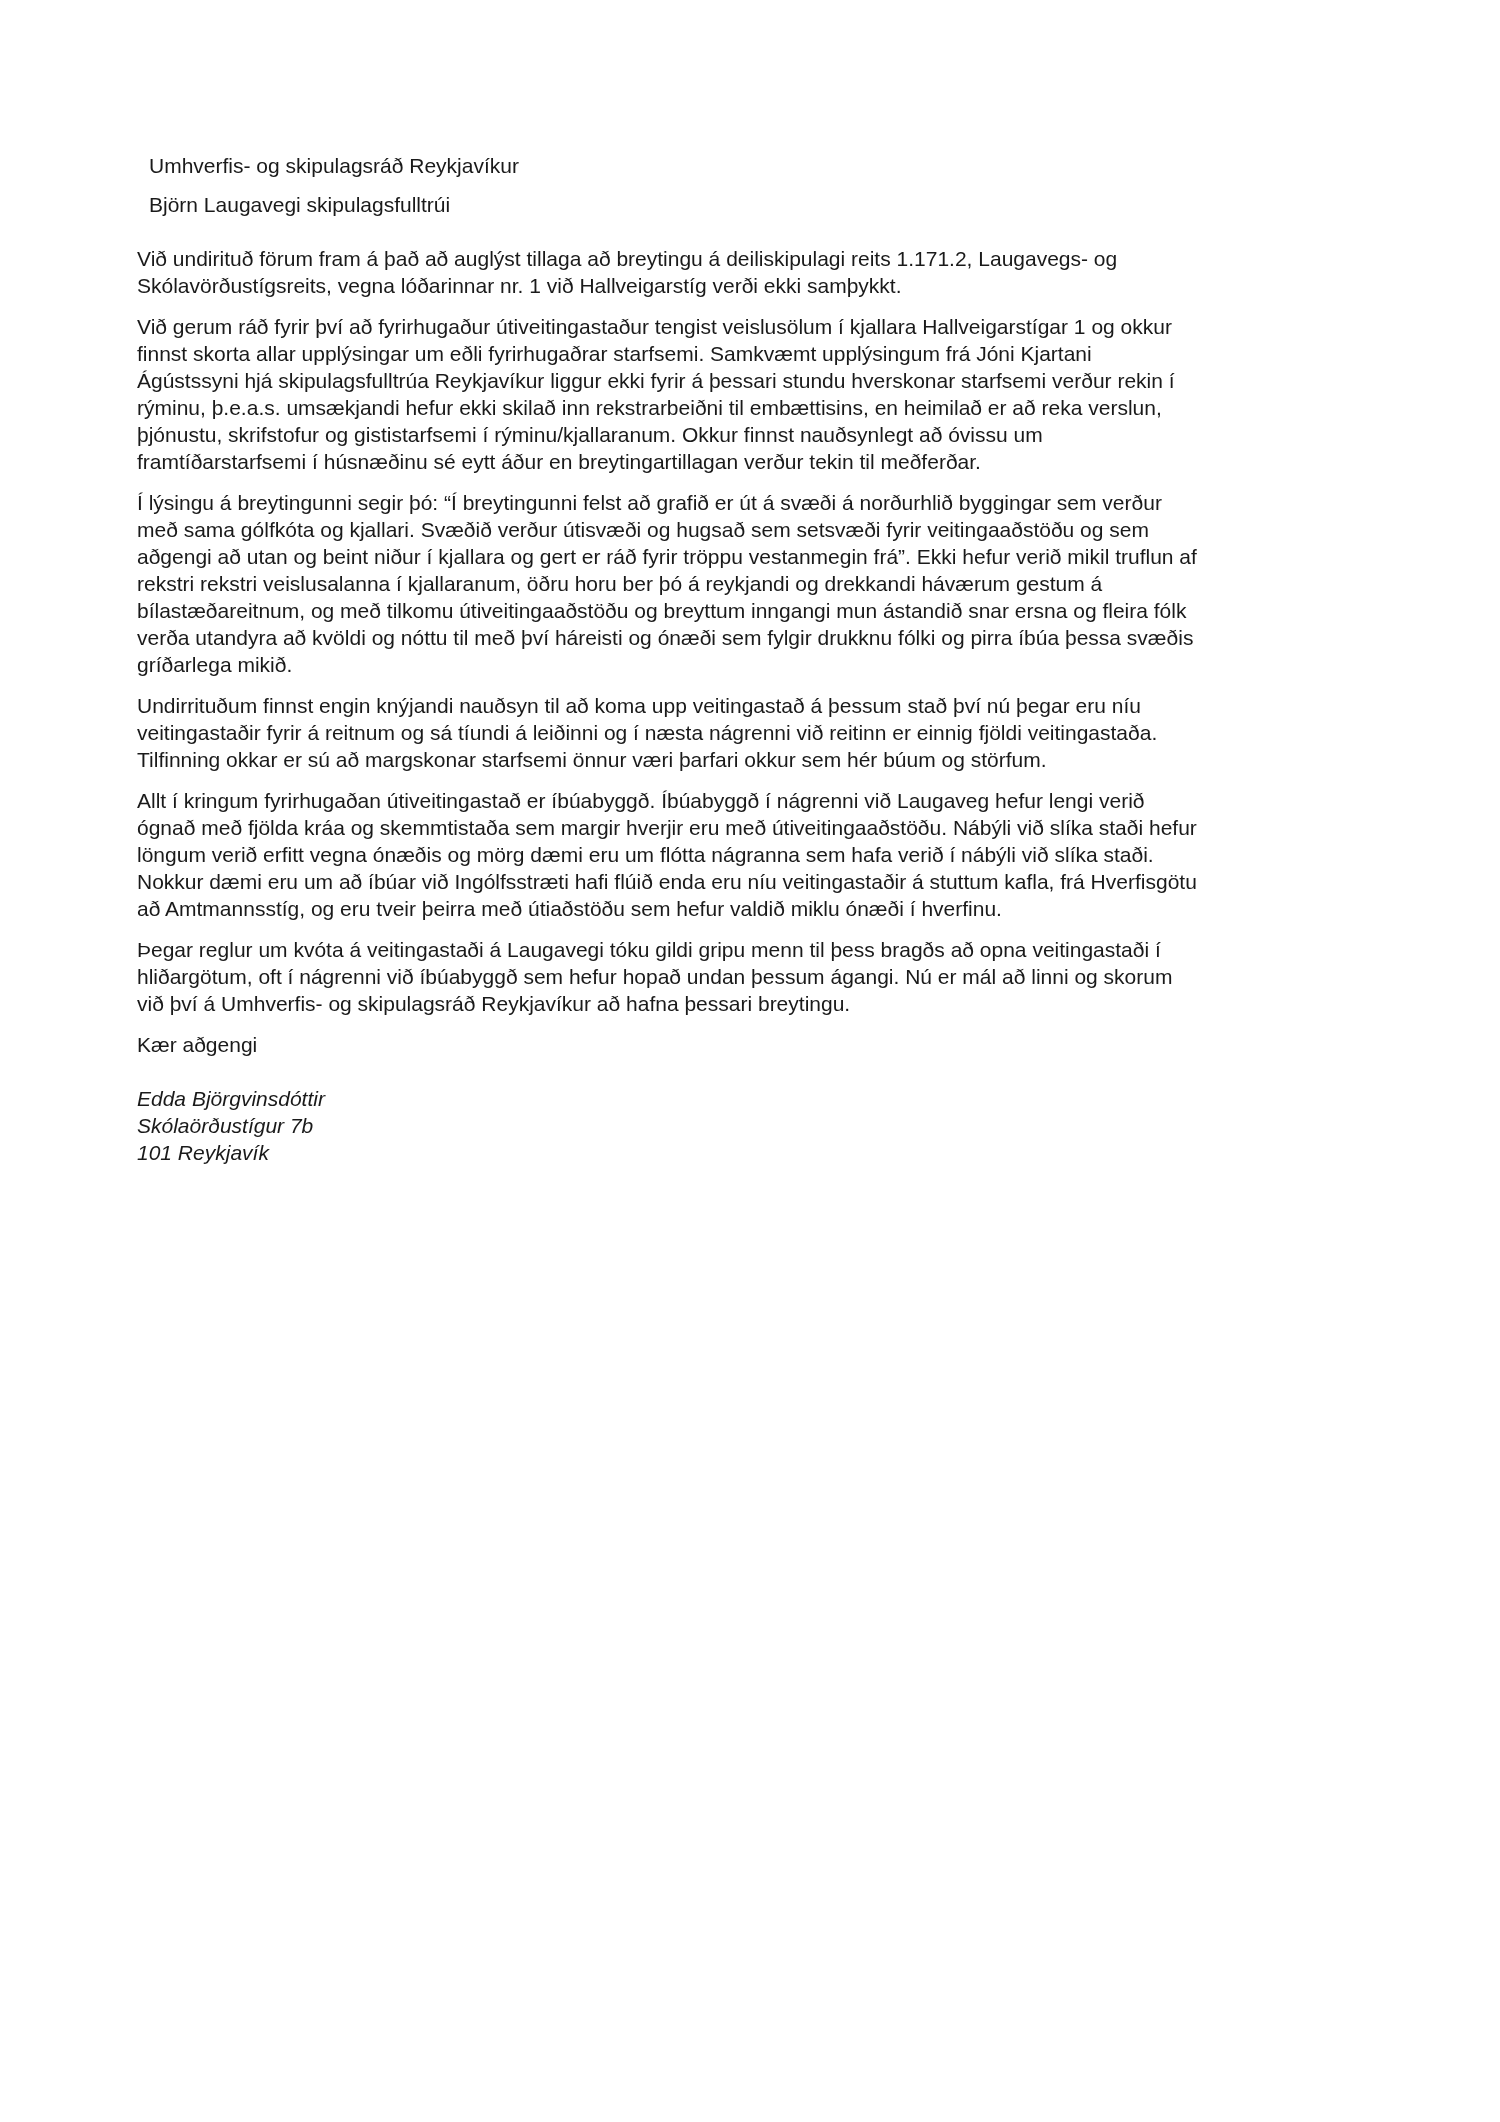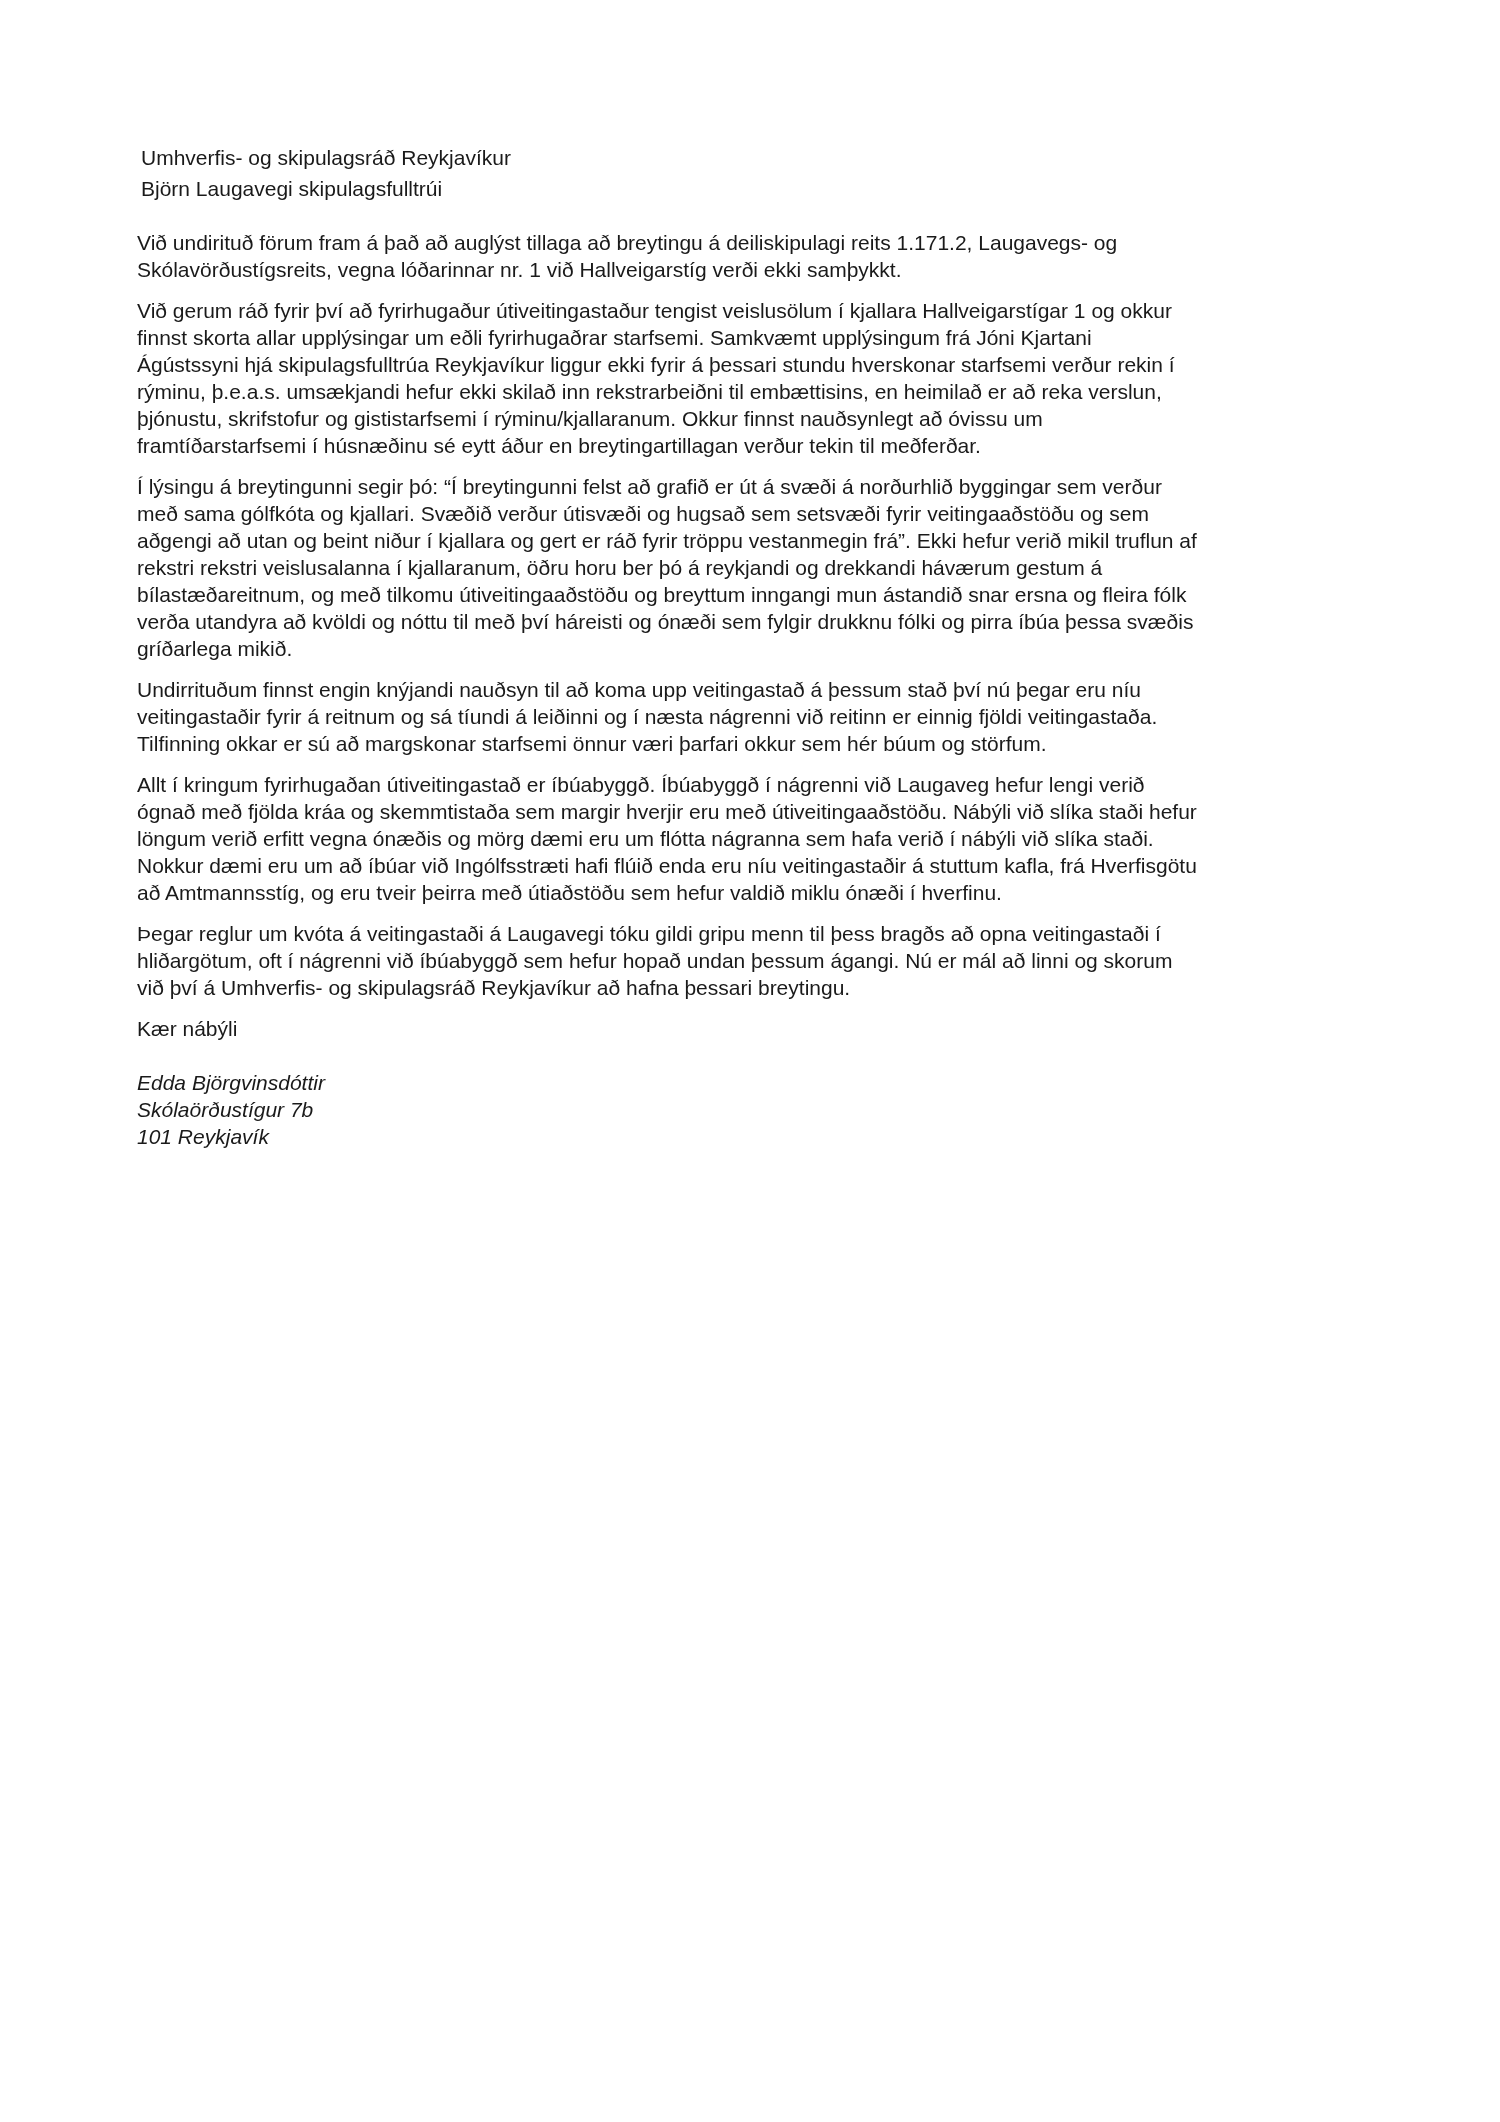--- a/index.html
+++ b/index.html
@@ -22,21 +22,21 @@
   .content {
     width: 1060px;
   }
   .content p {
     margin: 0 0 14px 0;
   }
   .recipient-block {
     margin: 0 0 27px 0;
   }
   .recipient-block p {
-    margin: 4px;
+    margin: 12px;
   }
   .closing {
     margin: 0 0 27px 0 !important;
   }
   .signature-block p {
     margin: 0 !important;
     font-style: italic;
   }
 </style>
 </head>
@@ -50,21 +50,21 @@
       <p>Björn Laugavegi skipulagsfulltrúi</p>
     </div>
 
     <p class="para">Við undirituð förum fram á það að auglýst tillaga að breytingu á deiliskipulagi reits 1.171.2, Laugavegs- og Skólavörðustígsreits, vegna lóðarinnar nr. 1 við Hallveigarstíg verði ekki samþykkt.</p>
     <p class="para">Við gerum ráð fyrir því að fyrirhugaður útiveitingastaður tengist veislusölum í kjallara Hallveigarstígar 1  og okkur finnst skorta allar upplýsingar um eðli fyrirhugaðrar starfsemi. Samkvæmt upplýsingum frá Jóni Kjartani Ágústssyni hjá skipulagsfulltrúa Reykjavíkur liggur ekki fyrir á þessari stundu hverskonar starfsemi verður rekin í rýminu, þ.e.a.s. umsækjandi hefur ekki skilað inn rekstrarbeiðni til embættisins, en heimilað er að reka verslun, þjónustu, skrifstofur og gististarfsemi í rýminu/kjallaranum. Okkur finnst nauðsynlegt að óvissu um framtíðarstarfsemi í húsnæðinu sé eytt áður en breytingartillagan verður tekin til meðferðar.</p>
     <p class="para">Í lýsingu á breytingunni segir þó: “Í breytingunni felst að grafið er út á svæði á norðurhlið byggingar sem verður með sama gólfkóta og kjallari. Svæðið verður útisvæði og hugsað sem setsvæði fyrir veitingaaðstöðu og sem aðgengi að utan og beint niður í kjallara og gert er ráð fyrir tröppu vestanmegin frá”. Ekki hefur verið mikil truflun af rekstri rekstri veislusalanna í kjallaranum, öðru horu ber þó á reykjandi og drekkandi háværum gestum á bílastæðareitnum, og með tilkomu útiveitingaaðstöðu og breyttum inngangi mun ástandið snar ersna og fleira fólk verða utandyra að kvöldi og nóttu til með því háreisti og ónæði sem fylgir drukknu fólki og pirra íbúa þessa svæðis gríðarlega mikið.</p>
     <p class="para">Undirrituðum finnst engin knýjandi nauðsyn til að koma upp veitingastað á þessum stað því nú þegar eru níu veitingastaðir fyrir á reitnum og sá tíundi á leiðinni og í næsta nágrenni við reitinn er einnig fjöldi veitingastaða. Tilfinning okkar er sú að margskonar starfsemi önnur væri þarfari okkur sem hér búum og störfum.</p>
     <p class="para">Allt í kringum fyrirhugaðan útiveitingastað er íbúabyggð. Íbúabyggð í nágrenni við Laugaveg hefur lengi verið ógnað með fjölda kráa og skemmtistaða sem margir hverjir eru með útiveitingaaðstöðu. Nábýli við slíka staði hefur löngum verið erfitt vegna ónæðis og mörg dæmi eru um flótta nágranna sem hafa verið í nábýli við slíka staði. Nokkur dæmi eru um að íbúar við Ingólfsstræti hafi flúið enda eru níu veitingastaðir á stuttum kafla, frá Hverfisgötu að Amtmannsstíg, og eru tveir þeirra með útiaðstöðu sem hefur valdið miklu ónæði í hverfinu.</p>
     <p class="para">Þegar reglur um kvóta á veitingastaði á Laugavegi tóku gildi gripu menn til þess bragðs að opna veitingastaði í hliðargötum, oft í nágrenni við íbúabyggð sem hefur hopað undan þessum ágangi. Nú er mál að linni og skorum við því á Umhverfis- og skipulagsráð Reykjavíkur að hafna þessari breytingu.</p>
 
-    <p class="closing">Kær nábýli</p>
+    <p class="closing">Kær aðgengi</p>
 
     <div class="signature-block">
       <p>Edda Björgvinsdóttir</p>
       <p>Skólaörðustígur 7b</p>
       <p>101 Reykjavík</p>
     </div>
 
   </div>
 </div>
 

